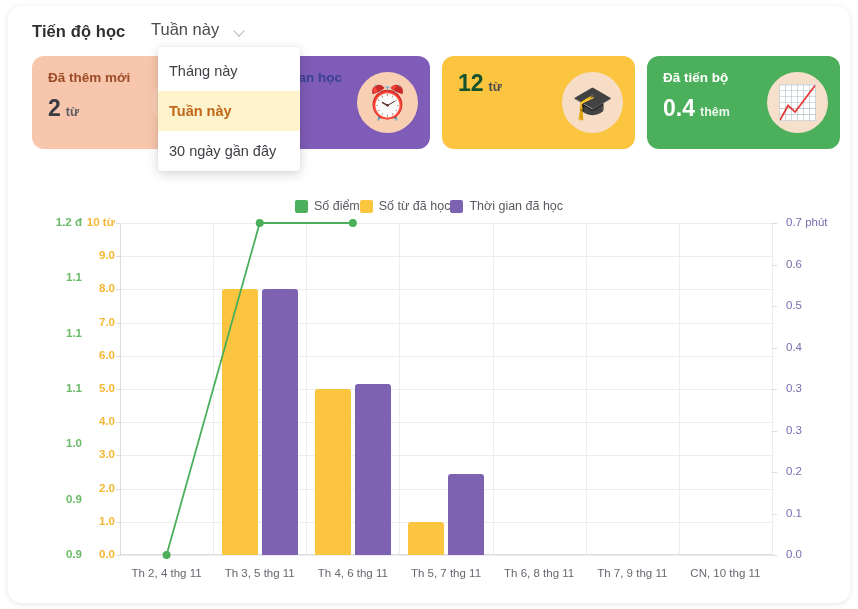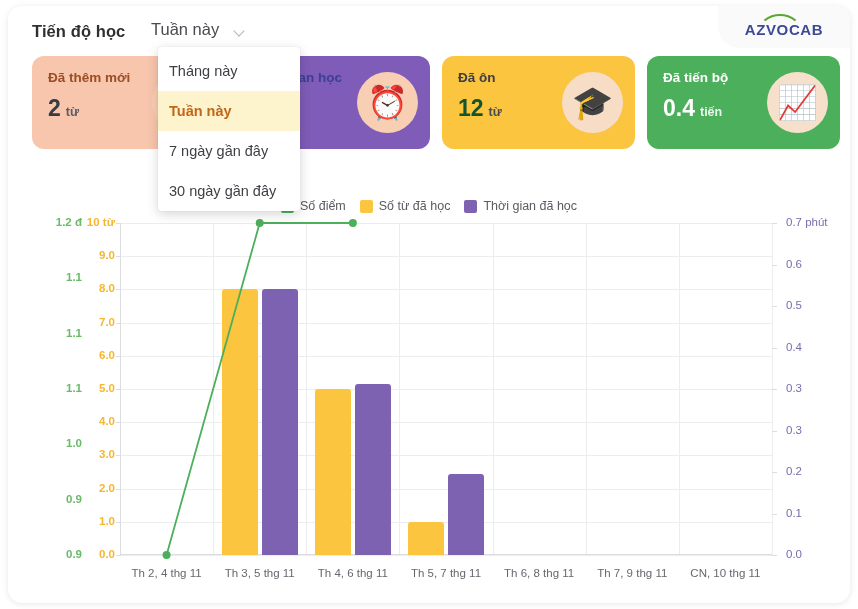--- a/index.html
+++ b/index.html
@@ -140,21 +140,21 @@
     background: #fdf3cc; color: #c0671a; font-weight: bold;
   }
 
   
   .chart-area {
     position: absolute; left: 0; top: 185px;
     width: 842px; height: 412px;
   }
   .legend {
     position: absolute; left: 0; top: 8px; width: 100%;
-    display: flex; justify-content: center; align-items: center; gap: 14px;
+    display: flex; justify-content: center; align-items: center; 
   }
   .legend-item { display: flex; align-items: center; gap: 6px; }
   .legend-swatch { width: 13px; height: 13px; border-radius: 2px; }
   .legend-text { font-size: 12.5px; color: #5a5a62; }
 
   .plot {
     position: absolute;
     left: 112px; top: 32px;
     width: 652px; height: 332px;
   }
@@ -208,67 +208,59 @@
 <div class="panel">
 
   <div class="header">
     <div class="title">Tiến độ học</div>
 
     <div class="period-select">
       <span class="period-label">Tuần này</span>
       <span class="chevron"></span>
     </div>
 
-    <div class="brand">
-      <div class="brand-mark">
-        <span class="brand-arc"></span>
-        <span class="brand-text">AZVOCAB</span>
-      </div>
-    </div>
   </div>
 
   <div class="cards" id="cards">
       <div class="card peach">
         <div class="card-label">Đã thêm mới</div>
         <div class="card-value">
           <span class="card-num">2</span>
           <span class="card-unit">từ</span>
         </div>
         <div class="card-emoji">📚</div>
       </div>
       <div class="card purple">
         <div class="card-label">Thời gian học</div>
         <div class="card-value">
           <span class="card-num"></span>
           <span class="card-unit"></span>
         </div>
         <div class="card-emoji">⏰</div>
       </div>
       <div class="card yellow">
-        <div class="card-label">Đã ôn</div>
         <div class="card-value">
           <span class="card-num">12</span>
           <span class="card-unit">từ</span>
         </div>
         <div class="card-emoji">🎓</div>
       </div>
       <div class="card green">
         <div class="card-label">Đã tiến bộ</div>
         <div class="card-value">
           <span class="card-num">0.4</span>
-          <span class="card-unit">tiến</span>
+          <span class="card-unit">thêm</span>
         </div>
         <div class="card-emoji">📈</div>
       </div>
     </div>
 
   <div class="dropdown" id="dropdown">
       <div class="dd-item">Tháng này</div>
       <div class="dd-item active">Tuần này</div>
-      <div class="dd-item">7 ngày gần đây</div>
       <div class="dd-item">30 ngày gần đây</div>
     </div>
 
   <div class="chart-area">
     <div class="legend" id="legend">
         <div class="legend-item">
           <span class="legend-swatch" style="background: rgb(76, 175, 91);"></span>
           <span class="legend-text">Số điểm</span>
         </div>
         <div class="legend-item">

